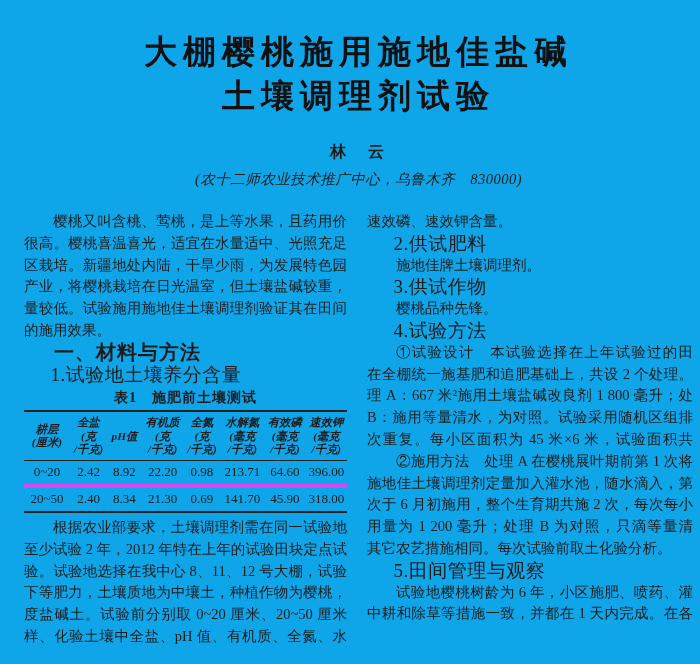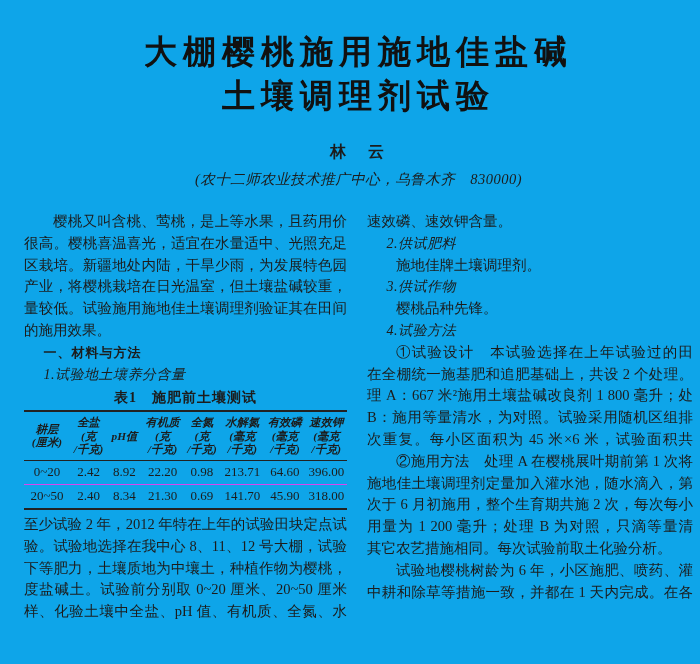--- a/index.html
+++ b/index.html
@@ -56,48 +56,47 @@
   .fill{
     white-space:normal;
     text-align:justify;
     text-align-last:justify;
     text-justify:inter-character;
   }
   .ind{text-indent:2em;}
   .heading{
     height:21.8px;line-height:21.8px;
     font-family:"Liberation Sans","DejaVu Sans",sans-serif;
-    font-weight:700;font-size:13px;
+    font-weight:700;font-size:20px;
     text-indent:1.5em;
     letter-spacing:1px;
   }
   .sub{
     height:21.8px;line-height:21.8px;
-    font-style:italic;
-    font-size:14px;
+    font-size:19px;
     text-indent:1.4em;
     letter-spacing:.5px;
   }
   .tcap{
     margin-top:1px;
     height:23px;line-height:23px;
     text-align:center;
     font-weight:700;
     font-size:14px;
     letter-spacing:1px;
   }
   table.soil{
     width:100%;
     border-collapse:collapse;
     border-top:2px solid #222;
     border-bottom:2px solid #222;
     margin:1px 0 4px 0;
   }
   table.soil thead tr{border-bottom:1.2px solid #222;}
-  table.soil tbody tr:first-child{border-bottom:1px solid #d946ef;}
+  table.soil tbody tr:first-child{border-bottom:4px solid #d946ef;}
   table.soil th{
     font-weight:600;
     font-style:italic;
     font-size:11.3px;
     line-height:13.2px;
     padding:4px 0 4px 0;
     text-align:center;
     vertical-align:middle;
   }
   table.soil td{
@@ -198,20 +197,21 @@
             <td>8.34</td>
             <td>21.30</td>
             <td>0.69</td>
             <td>141.70</td>
             <td>45.90</td>
             <td>318.00</td>
           </tr>
         </tbody>
       </table>
 
+      <div class="ln fill ind">根据农业部要求，土壤调理剂需在同一试验地</div>
       <div class="ln fill">至少试验 2 年，2012 年特在上年的试验田块定点试</div>
       <div class="ln fill">验。试验地选择在我中心 8、11、12 号大棚，试验地中</div>
       <div class="ln fill">下等肥力，土壤质地为中壤土，种植作物为樱桃，中</div>
       <div class="ln fill">度盐碱土。试验前分别取 0~20 厘米、20~50 厘米土</div>
       <div class="ln fill">样、化验土壤中全盐、pH 值、有机质、全氮、水解氮、</div>
     </div>
 
     <div class="col right">
       <div class="ln">速效磷、速效钾含量。</div>
       <div class="sub">2.供试肥料</div>
@@ -225,19 +225,20 @@
       <div class="ln fill">理 A：667 米²施用土壤盐碱改良剂 1 800 毫升；处理</div>
       <div class="ln fill">B：施用等量清水，为对照。试验采用随机区组排列，3</div>
       <div class="ln fill">次重复。每小区面积为 45 米×6 米，试验面积共 810</div>
 
       <div class="ln fill ind">②施用方法　处理 A 在樱桃展叶期前第 1 次将</div>
       <div class="ln fill">施地佳土壤调理剂定量加入灌水池，随水滴入，第 2</div>
       <div class="ln fill">次于 6 月初施用，整个生育期共施 2 次，每次每小区</div>
       <div class="ln fill">用量为 1 200 毫升；处理 B 为对照，只滴等量清水，</div>
       <div class="ln">其它农艺措施相同。每次试验前取土化验分析。</div>
 
+      <div class="sub">5.田间管理与观察</div>
 
       <div class="ln fill ind">试验地樱桃树龄为 6 年，小区施肥、喷药、灌水、</div>
       <div class="ln fill">中耕和除草等措施一致，并都在 1 天内完成。在各生</div>
     </div>
 
   </div>
 </div>
 
 </body></html>

